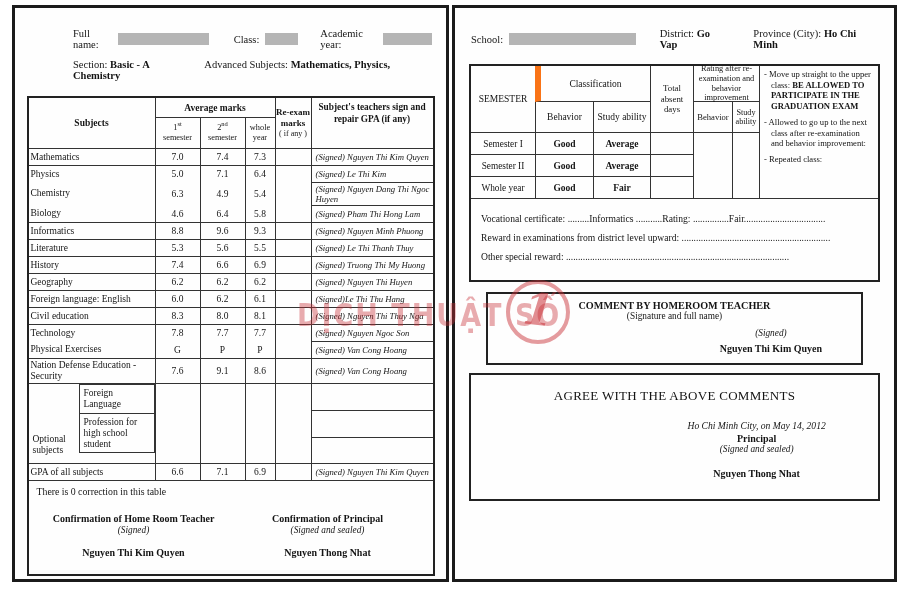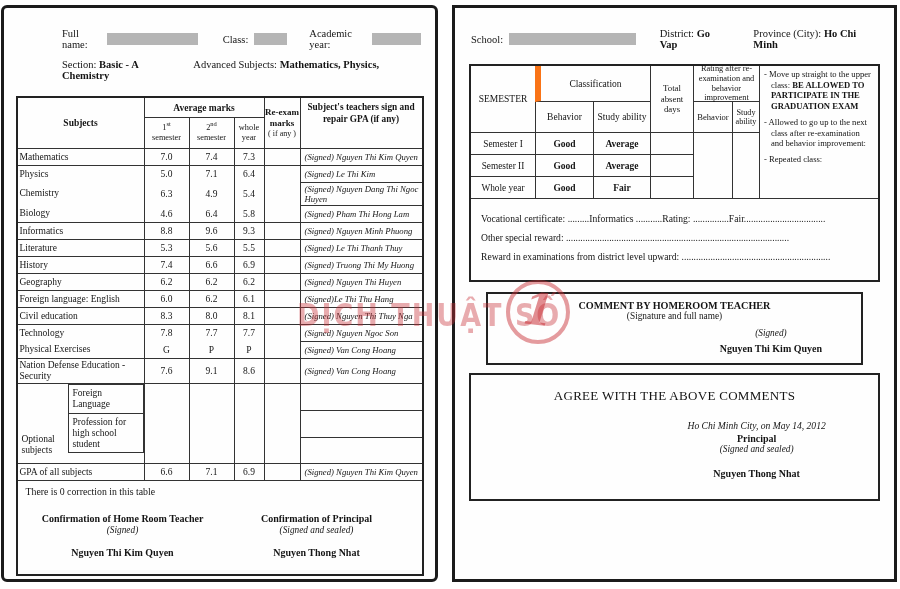--- a/index.html
+++ b/index.html
@@ -2,21 +2,21 @@
 <html><head>
 <meta charset="utf-8">
 <style>
   html,body{margin:0;padding:0;}
   body{
     width:900px;height:589px;position:relative;background:#ffffff;
     font-family:"Liberation Serif",serif;color:#141414;overflow:hidden;
   }
   .page{position:absolute;top:5px;height:577px;background:#fefefe;
         border:3px solid #1b1b1b;box-sizing:border-box;}
-  .page-left{left:1px;width:437px;border-radius:6px;}
+  .page-left{left:12px;width:437px;}
   .page-right{left:452px;width:445px;}
 
   
   .redact{display:inline-block;background:#b5b5b5;height:12px;vertical-align:-2px;margin-left:6px;}
   .b{font-weight:bold;}
 
   
   .lp-head{padding:20px 14px 0 58px;font-size:10.5px;}
   .lp-line1{display:flex;align-items:center;}
   .lp-line1 .grp{display:flex;align-items:center;}
@@ -377,22 +377,22 @@
       <div class="sc s-rv" style="grid-column:2;grid-row:5;">Good</div>
       <div class="sc s-rv" style="grid-column:3;grid-row:5;">Fair</div>
       <div class="sc s-re" style="grid-column:4;grid-row:5;"></div>
 
       <div class="sc s-mB"></div>
       <div class="sc s-mS"></div>
     </div>
 
     <div class="voc">
       <p>Vocational certificate: .........Informatics ...........Rating: ...............Fair..................................</p>
+      <p>Reward in examinations from district level upward: ..............................................................</p>
       <p>Other special reward: .............................................................................................</p>
-      <p>Reward in examinations from district level upward: ..............................................................</p>
     </div>
   </div>
 
   <div class="rp-box2">
     <div class="cb-title">COMMENT BY HOMEROOM TEACHER</div>
     <div class="cb-sub">(Signature and full name)</div>
     <div class="cb-sign">
       <div class="cb-signed">(Signed)</div>
       <div class="cb-name">Nguyen Thi Kim Quyen</div>
     </div>

